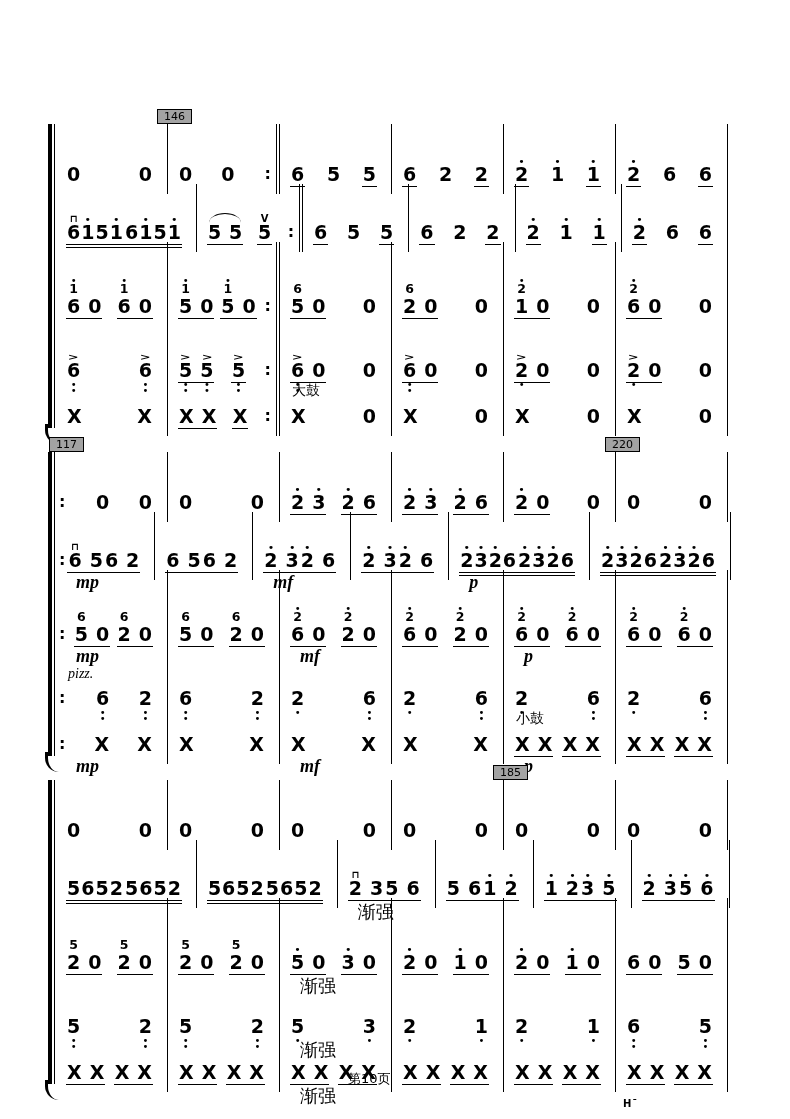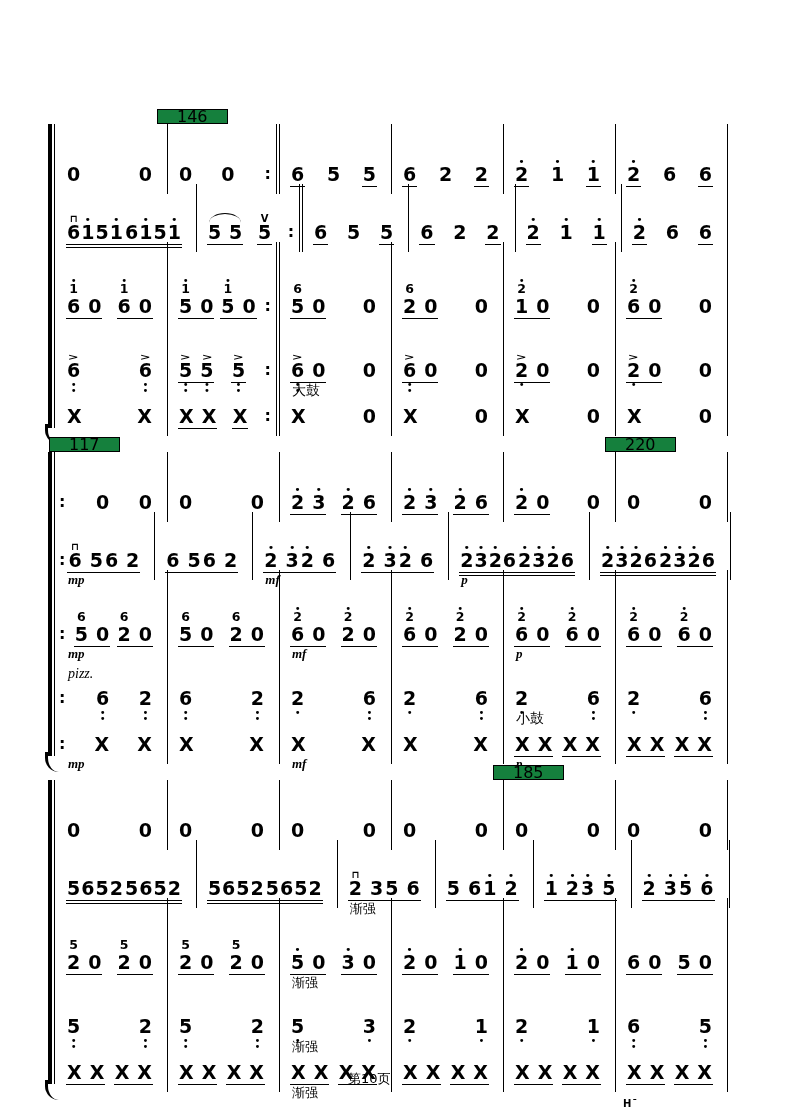--- a/index.html
+++ b/index.html
@@ -8,22 +8,22 @@
   .score{position:absolute;left:56px;top:124px;width:672px;}
   .system{position:relative;margin-bottom:26px;}
   .system::before{content:"";position:absolute;top:0;bottom:-2px;left:-8px;width:4px;background:#000;}
   .system::after{content:"";position:absolute;top:0;bottom:-2px;left:-2px;width:1px;background:#000;}
   .tail{position:absolute;left:-11px;bottom:-18px;width:13px;height:20px;
         border-left:3px solid #000;border-bottom-left-radius:14px;}
   .srow{display:grid;grid-template-columns:repeat(6,1fr);}
   .meas{position:relative;display:flex;align-items:flex-end;justify-content:space-between;
         height:100%;padding:0 14px 10px 10px;border-right:1px solid #000;}
   .meas.er{border-right:4px double #000;}
-  .rehbox{position:absolute;top:-15px;border:1px solid #000;background:#15803d;
-          font-size:16px;line-height:13px;padding:0 19px;z-index:3;}
+  .rehbox{position:absolute;top:-15px;border:1px solid #000;background:#a3a3a3;
+          font-size:11px;line-height:13px;padding:0 6px;z-index:3;}
   .grp{display:inline-flex;align-items:flex-end;position:relative;padding:0 1px;}
   .grp.u0{gap:18px;} .grp.u1{gap:8px;} .grp.u2{gap:1px;}
   .ln{position:absolute;left:0;right:0;height:1.4px;background:#000;}
   .arc{position:absolute;top:-10px;left:2px;right:2px;height:9px;border-top:1.5px solid #000;
        border-radius:50% 50% 0 0 / 100% 100% 0 0;}
   .tok{display:inline-flex;flex-direction:column;align-items:center;position:relative;line-height:1;}
   .core{font-weight:bold;font-size:19px;line-height:19px;font-family:"DejaVu Sans",sans-serif;}
   .da{font-size:11px;line-height:6px;height:6px;}
   .mk{font-size:10px;line-height:9px;height:9px;font-weight:bold;}
   .mk.acc{transform:scale(1.3,0.95);}
@@ -31,21 +31,21 @@
   .ucore{font-weight:bold;font-size:12.5px;line-height:12px;}
   .uda{font-size:10px;line-height:5px;height:5px;}
   .bd{position:absolute;top:calc(100% + 2px);left:50%;transform:translateX(-50%);
       display:flex;flex-direction:column;align-items:center;}
   .bdot{font-size:10px;line-height:5.5px;}
   .rpt{font-weight:bold;font-size:16px;line-height:16px;margin-bottom:2px;}
   .rpt.sr{margin-left:-7px;margin-right:2px;}
   .rpt.er2{margin-right:-9px;margin-left:2px;}
   .lab-above{position:absolute;bottom:36px;left:12px;font-size:14px;white-space:nowrap;z-index:2;}
   .lab-above.lat{font-family:"Liberation Serif",serif;font-style:italic;}
-  .lab-below{position:absolute;top:calc(100% - 8px);left:12px;font-size:13px;white-space:nowrap;z-index:2;}
+  .lab-below{position:absolute;top:calc(100% - 8px);left:20px;font-size:18px;white-space:nowrap;z-index:2;}
   .lab-below.dyn{font-family:"Liberation Serif",serif;font-style:italic;font-weight:bold;}
   .footer{position:absolute;left:348px;top:1070px;font-size:13px;}
   .stray{position:absolute;left:623px;top:1098px;font-size:10px;font-weight:bold;letter-spacing:1px;}
 </style>
 </head>
 <body>
 
 <div class="page">
   <div class="score" id="score">
       <div class="system">

